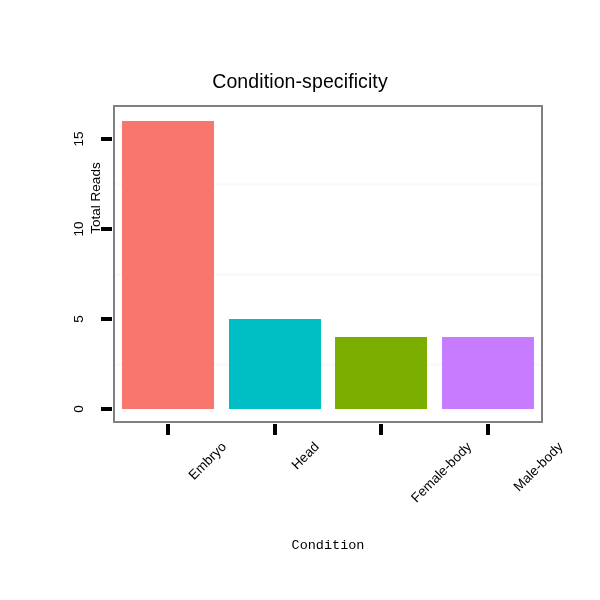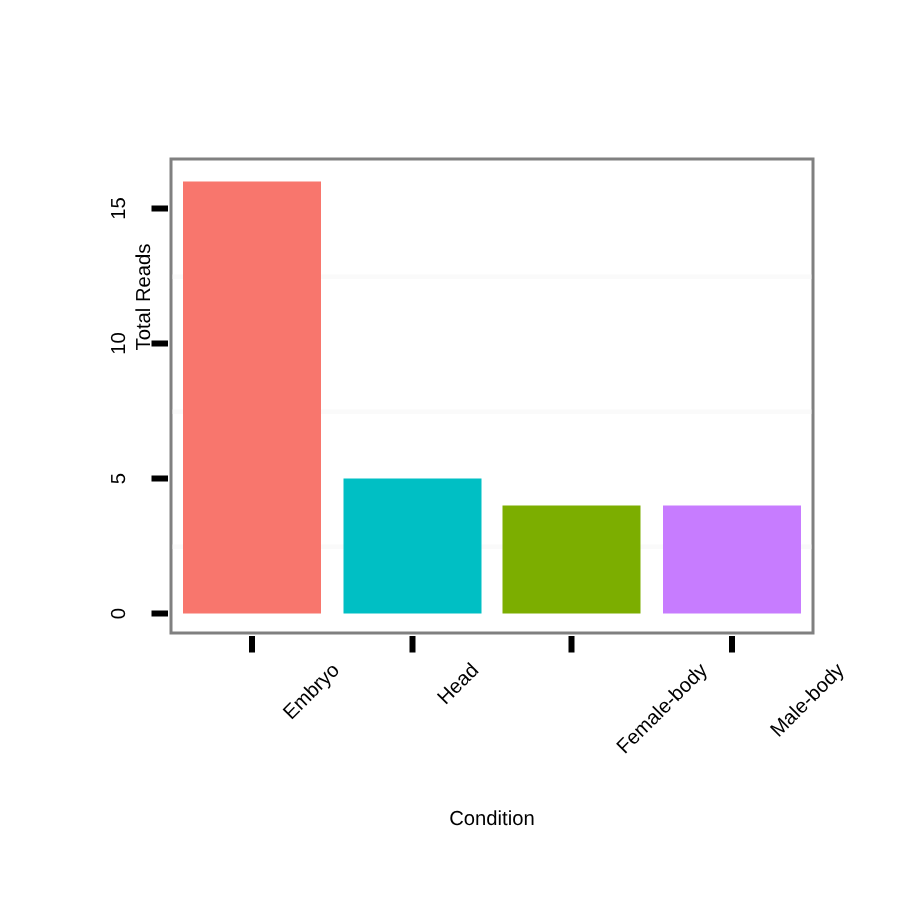--- a/index.html
+++ b/index.html
@@ -108,40 +108,42 @@
   .axis-title-x {
     position: absolute;
     left: 113px;
     top: 538px;
     width: 430px;
     text-align: center;
     font-size: 13.5px;
     line-height: 16px;
     color: #000000;
     white-space: nowrap;
+    font-family: Liberation Mono, monospace;
   }
   .axis-title-y {
     position: absolute;
     left: 21px;
     top: 190px;
     width: 150px;
     font-size: 13.5px;
     line-height: 16px;
     color: #000000;
     white-space: nowrap;
     transform-origin: 50% 50%;
     transform: rotate(-90deg) translateX(0);
     text-align: center;
   }
 </style>
 </head>
 <body>
 
 <div id="chart-root">
 
+  <div class="chart-title">Condition-specificity</div>
 
   <div class="panel">
     <div class="panel-inner" id="panel-inner">
 
     <div class="gridline-minor" style="top: 256px;"></div>
         <div class="gridline-minor" style="top: 166px;"></div>
         <div class="gridline-minor" style="top: 76px;"></div>
         <div class="bar" title="Embryo: 16" style="left: 7.25px; width: 92px; height: 288px; bottom: 12px; background: rgb(248, 118, 109);"></div>
         <div class="bar" title="Head: 5" style="left: 113.75px; width: 92px; height: 90px; bottom: 12px; background: rgb(0, 191, 196);"></div>
         <div class="bar" title="Female-body: 4" style="left: 220.25px; width: 92px; height: 72px; bottom: 12px; background: rgb(124, 174, 0);"></div>

